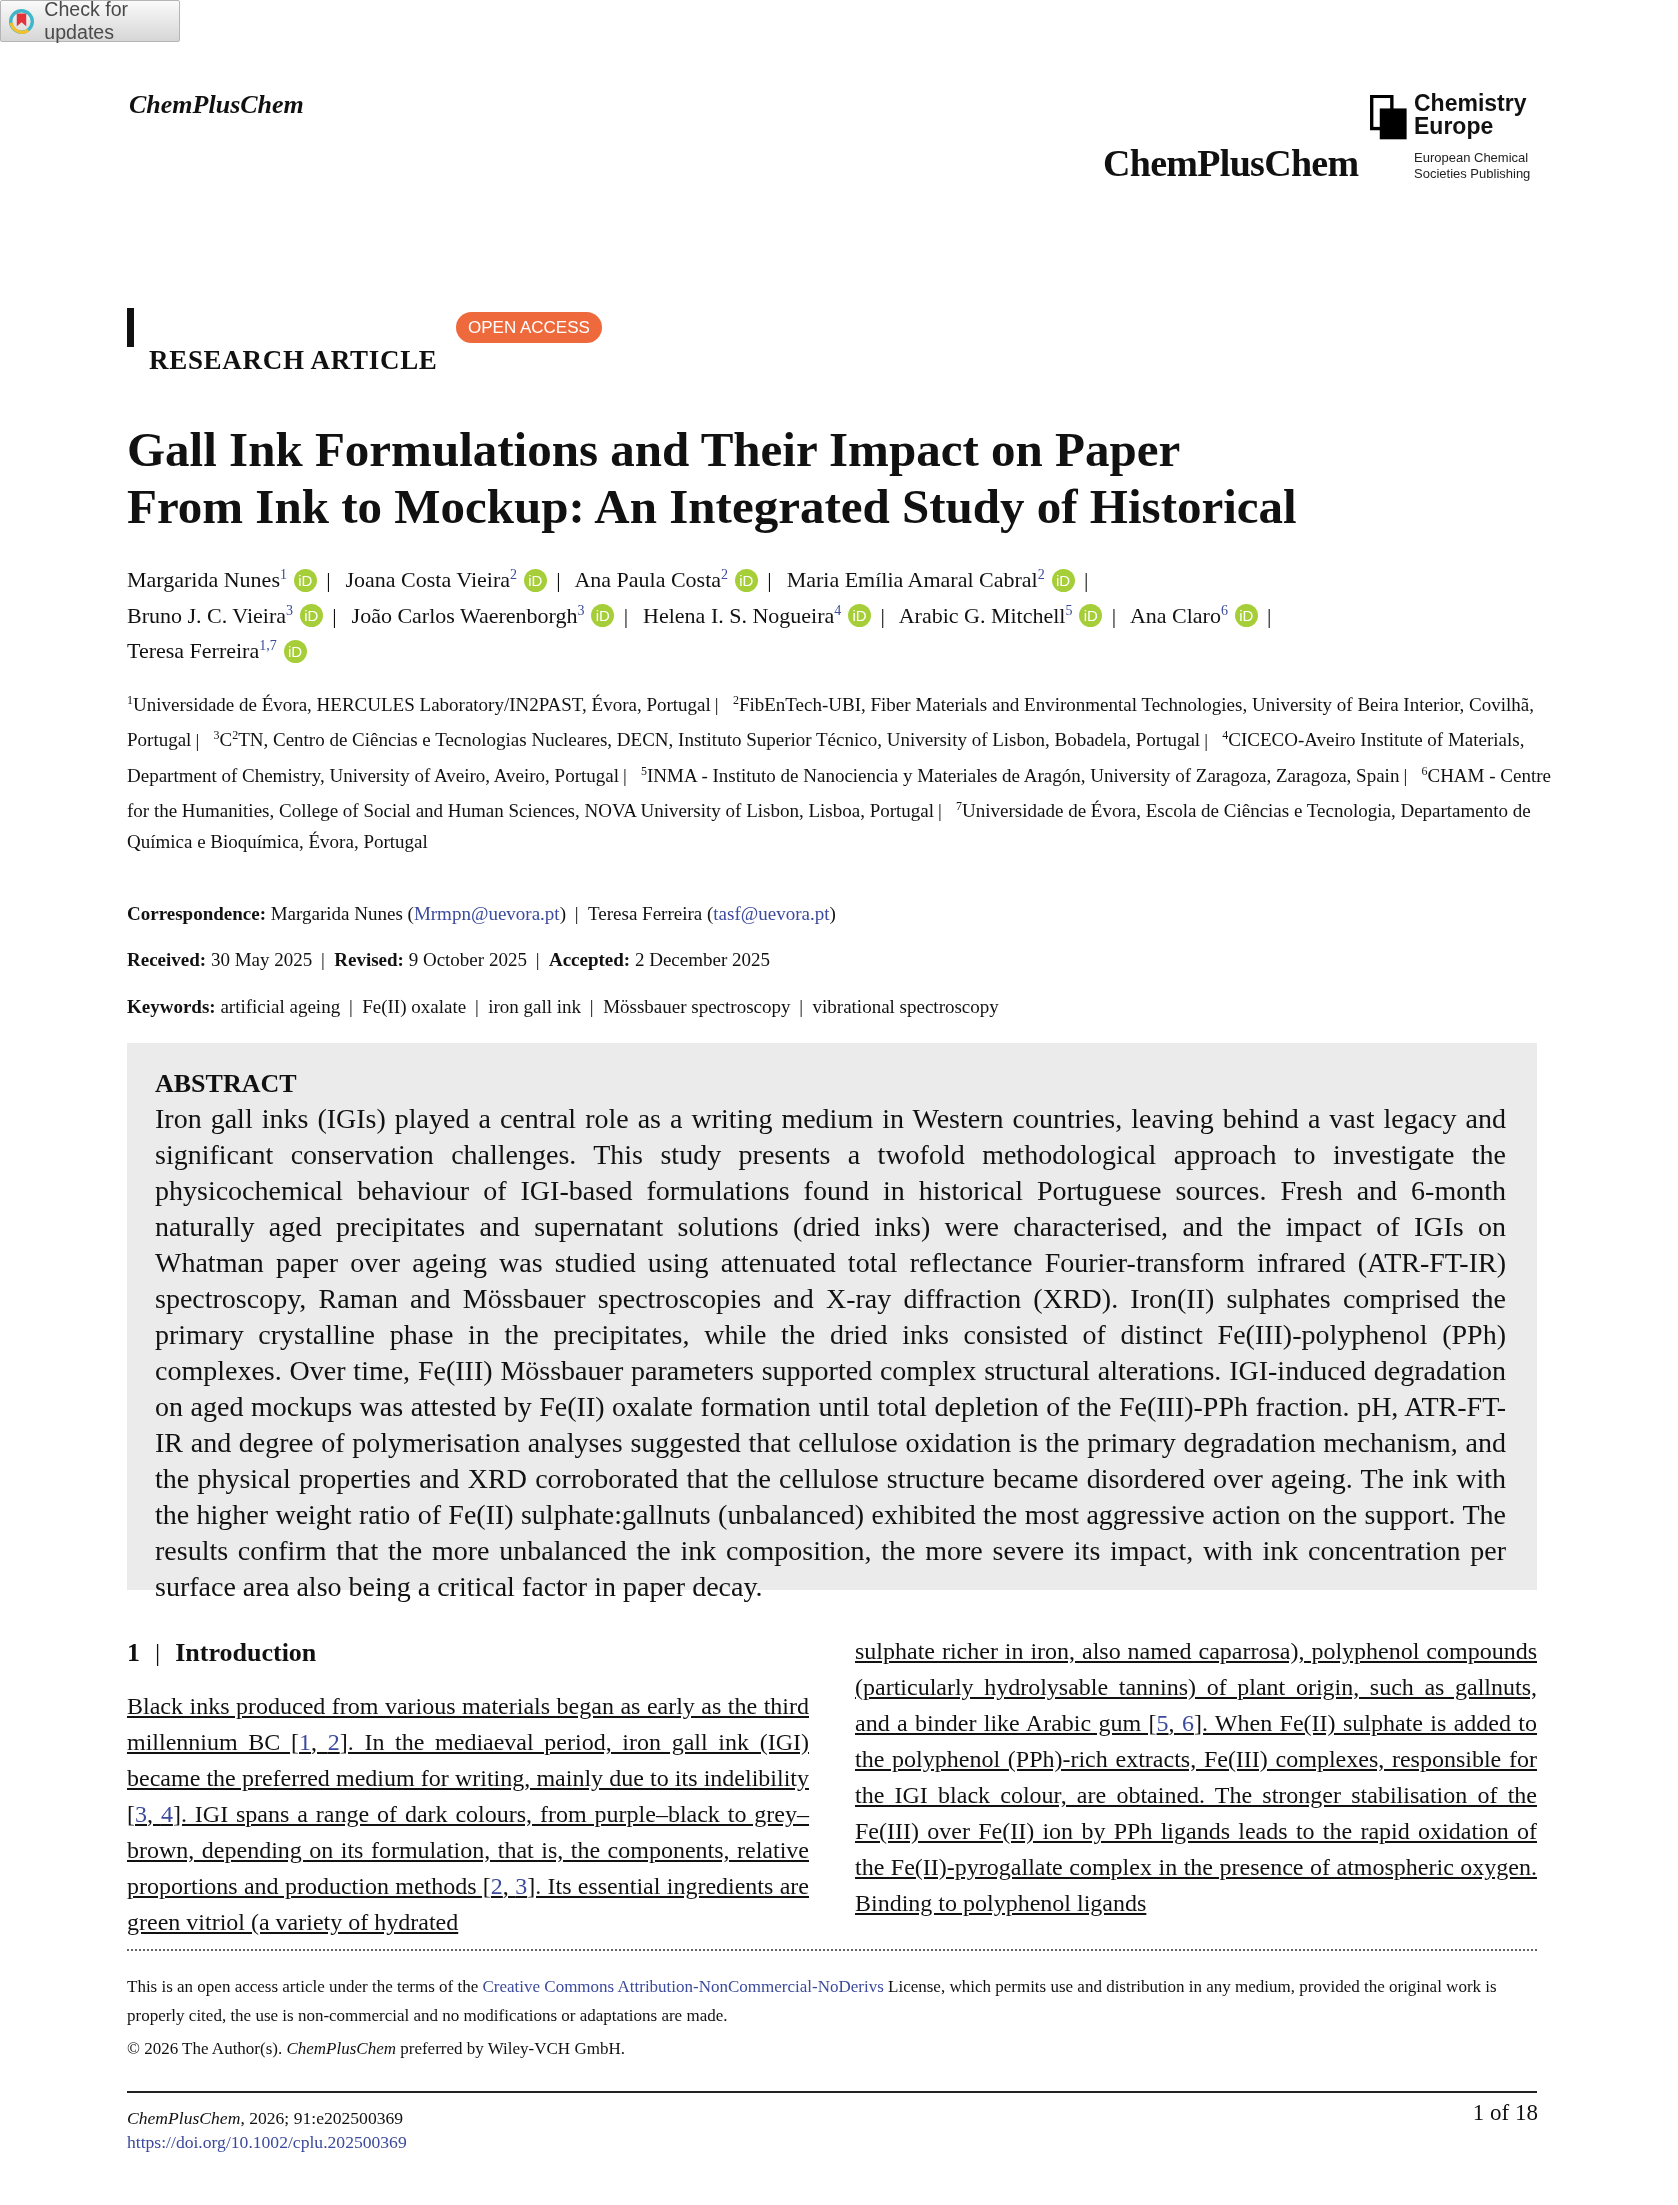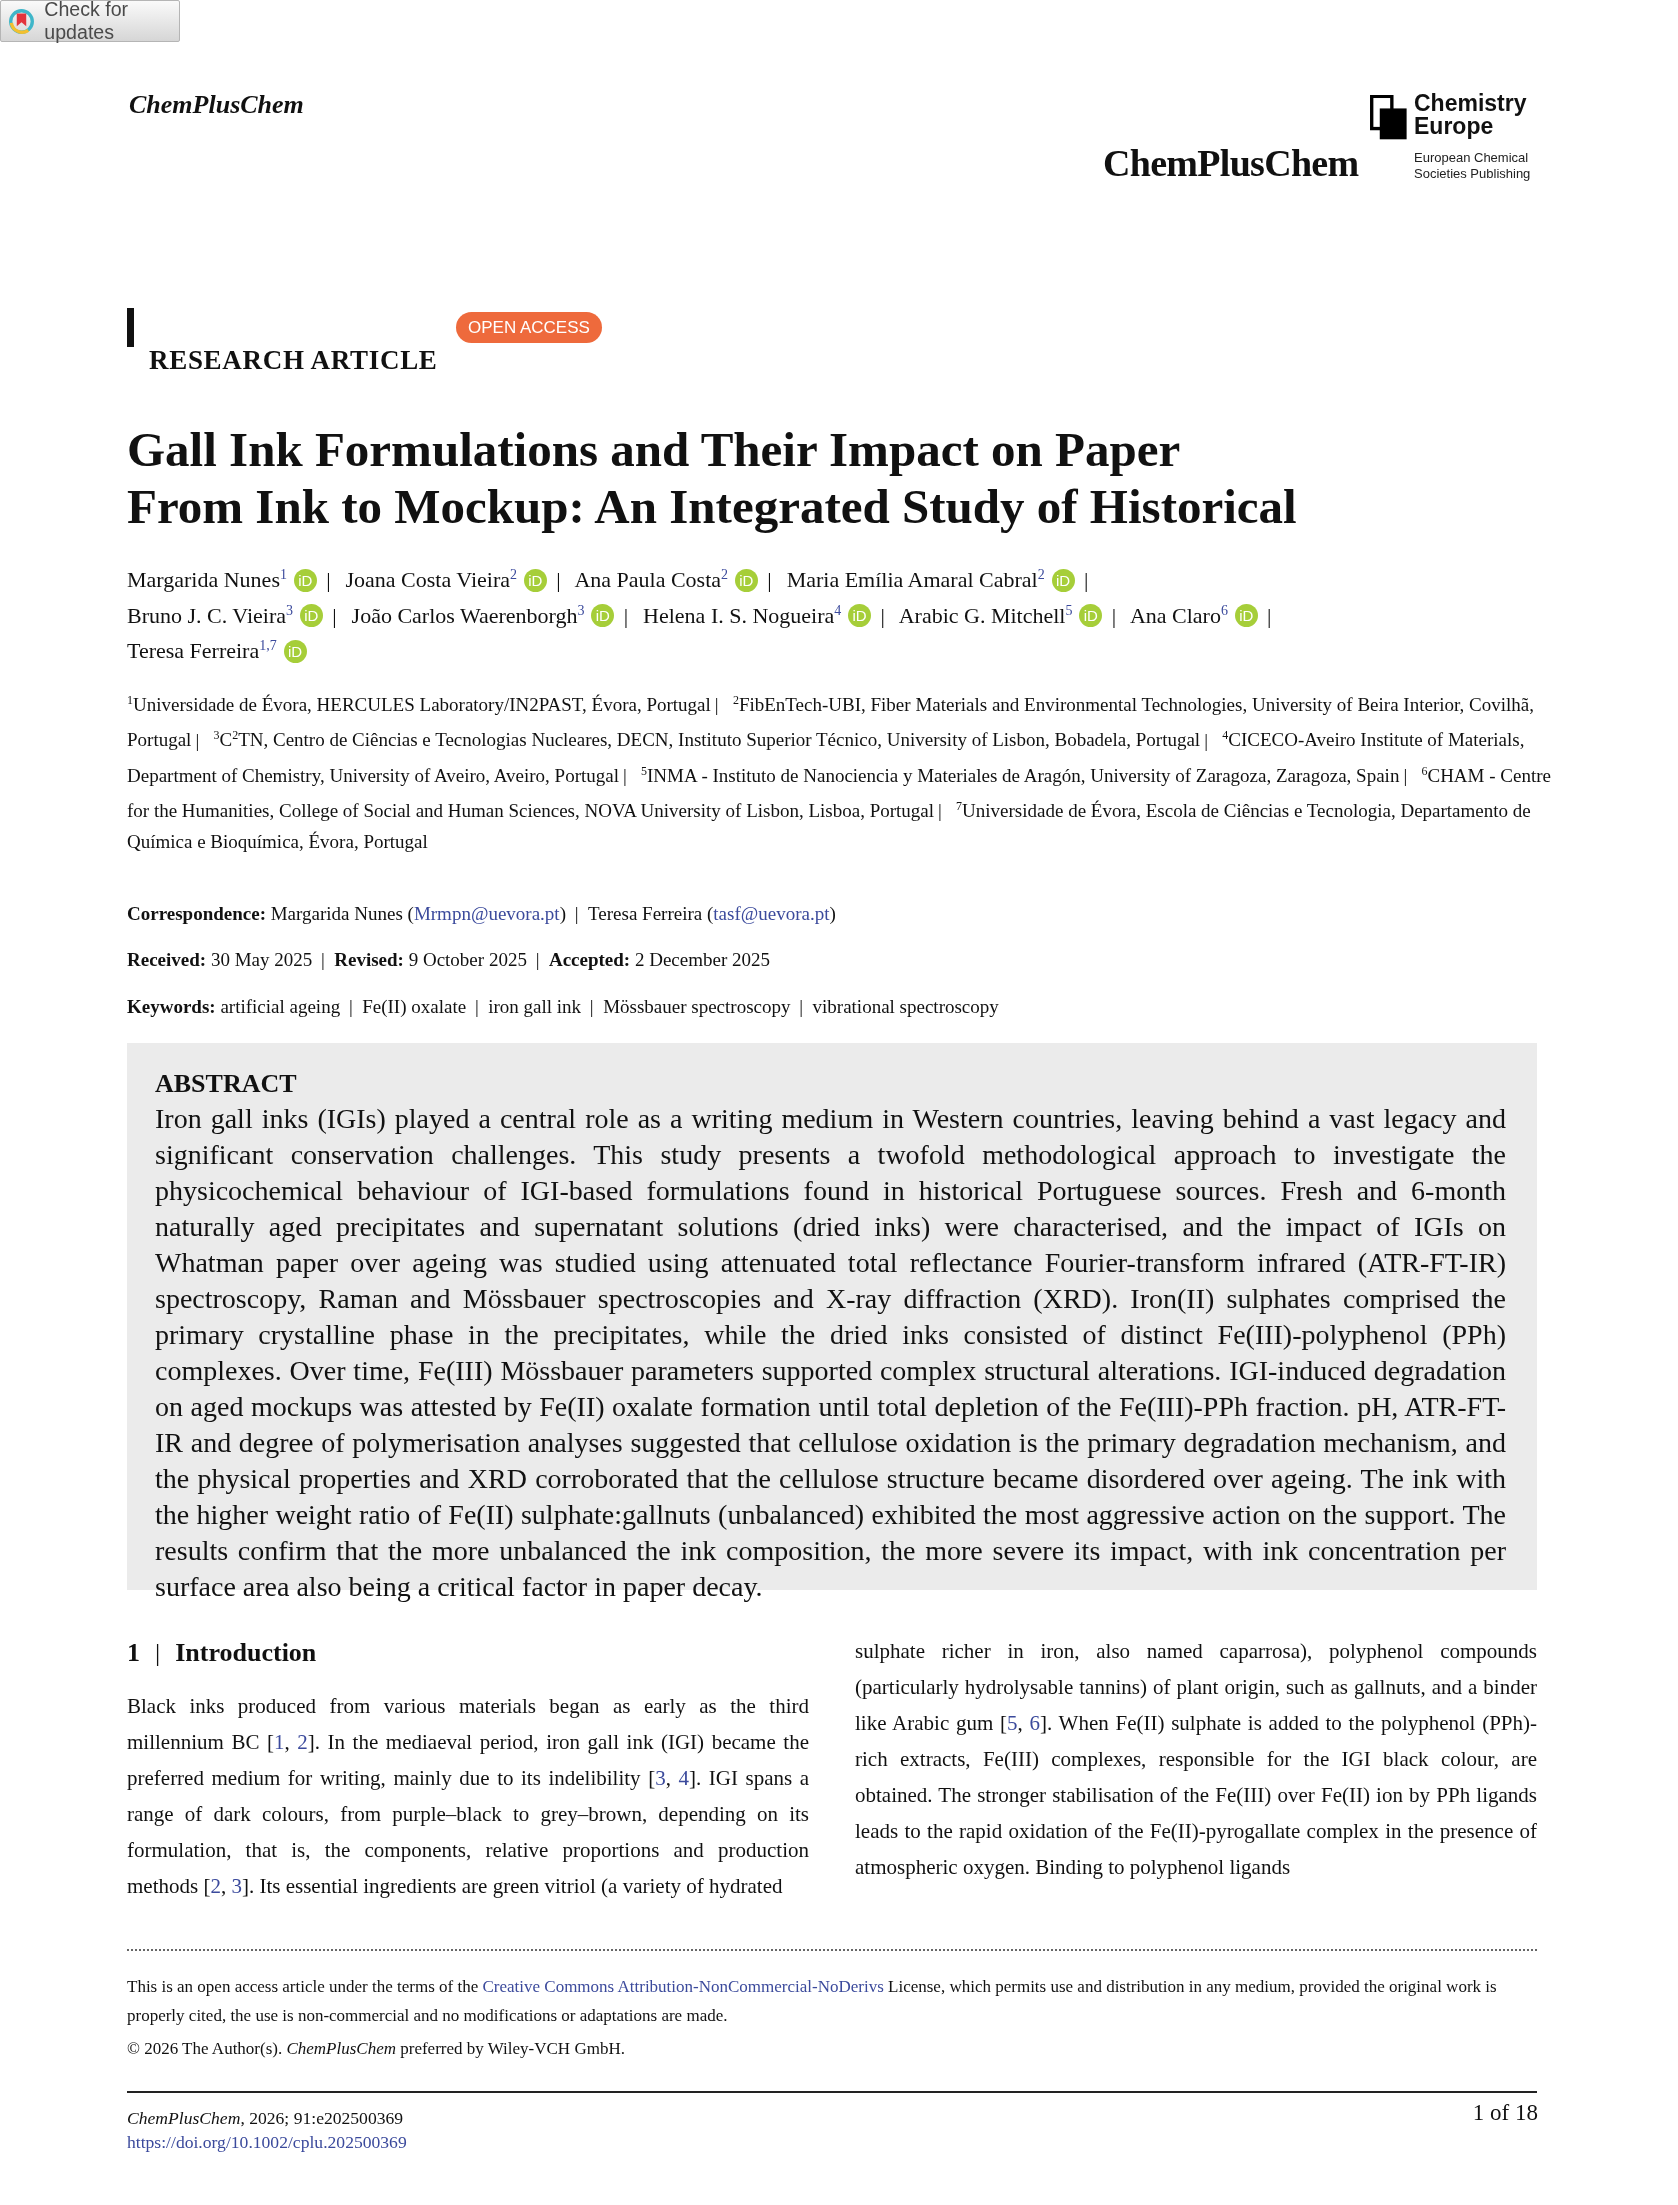--- a/index.html
+++ b/index.html
@@ -41,21 +41,21 @@
   .affil sup { font-size: 12px; }
 
   .meta { left: 127px; font-size: 19px; }
   .meta b { font-weight: bold; }
 
   .abstract { left: 127px; top: 1043px; width: 1410px; height: 547px; background: #ebebeb; }
   .abs-h { position: absolute; left: 28px; top: 26px; font-size: 26px; font-weight: bold; }
   .abs-p { position: absolute; left: 28px; top: 58px; width: 1351px; font-size: 28px; line-height: 36px;
            text-align: justify; }
 
-  .col { font-size: 21px; line-height: 36px; text-align: justify; }
+  .col { font-size: 24px; line-height: 36px; text-align: justify; text-decoration: underline; }
   .sec-h { left: 127px; top: 1638px; font-size: 26px; font-weight: bold; }
   .sec-h .bar { font-weight: normal; margin: 0 15px; }
 
   .dots { left: 127px; top: 1949px; width: 1410px; border-top: 2px dotted #666; }
   .license { left: 127px; top: 1972px; width: 1421px; font-size: 17px; line-height: 29px; }
   .rule { left: 127px; top: 2091px; width: 1410px; height: 2px; background: #222; }
   .foot-l { left: 127px; top: 2106px; font-size: 17.6px; line-height: 24px; }
   .foot-r { left: 1462px; top: 2100px; width: 76px; text-align: right; font-size: 23px; }
 </style>
 </head>

